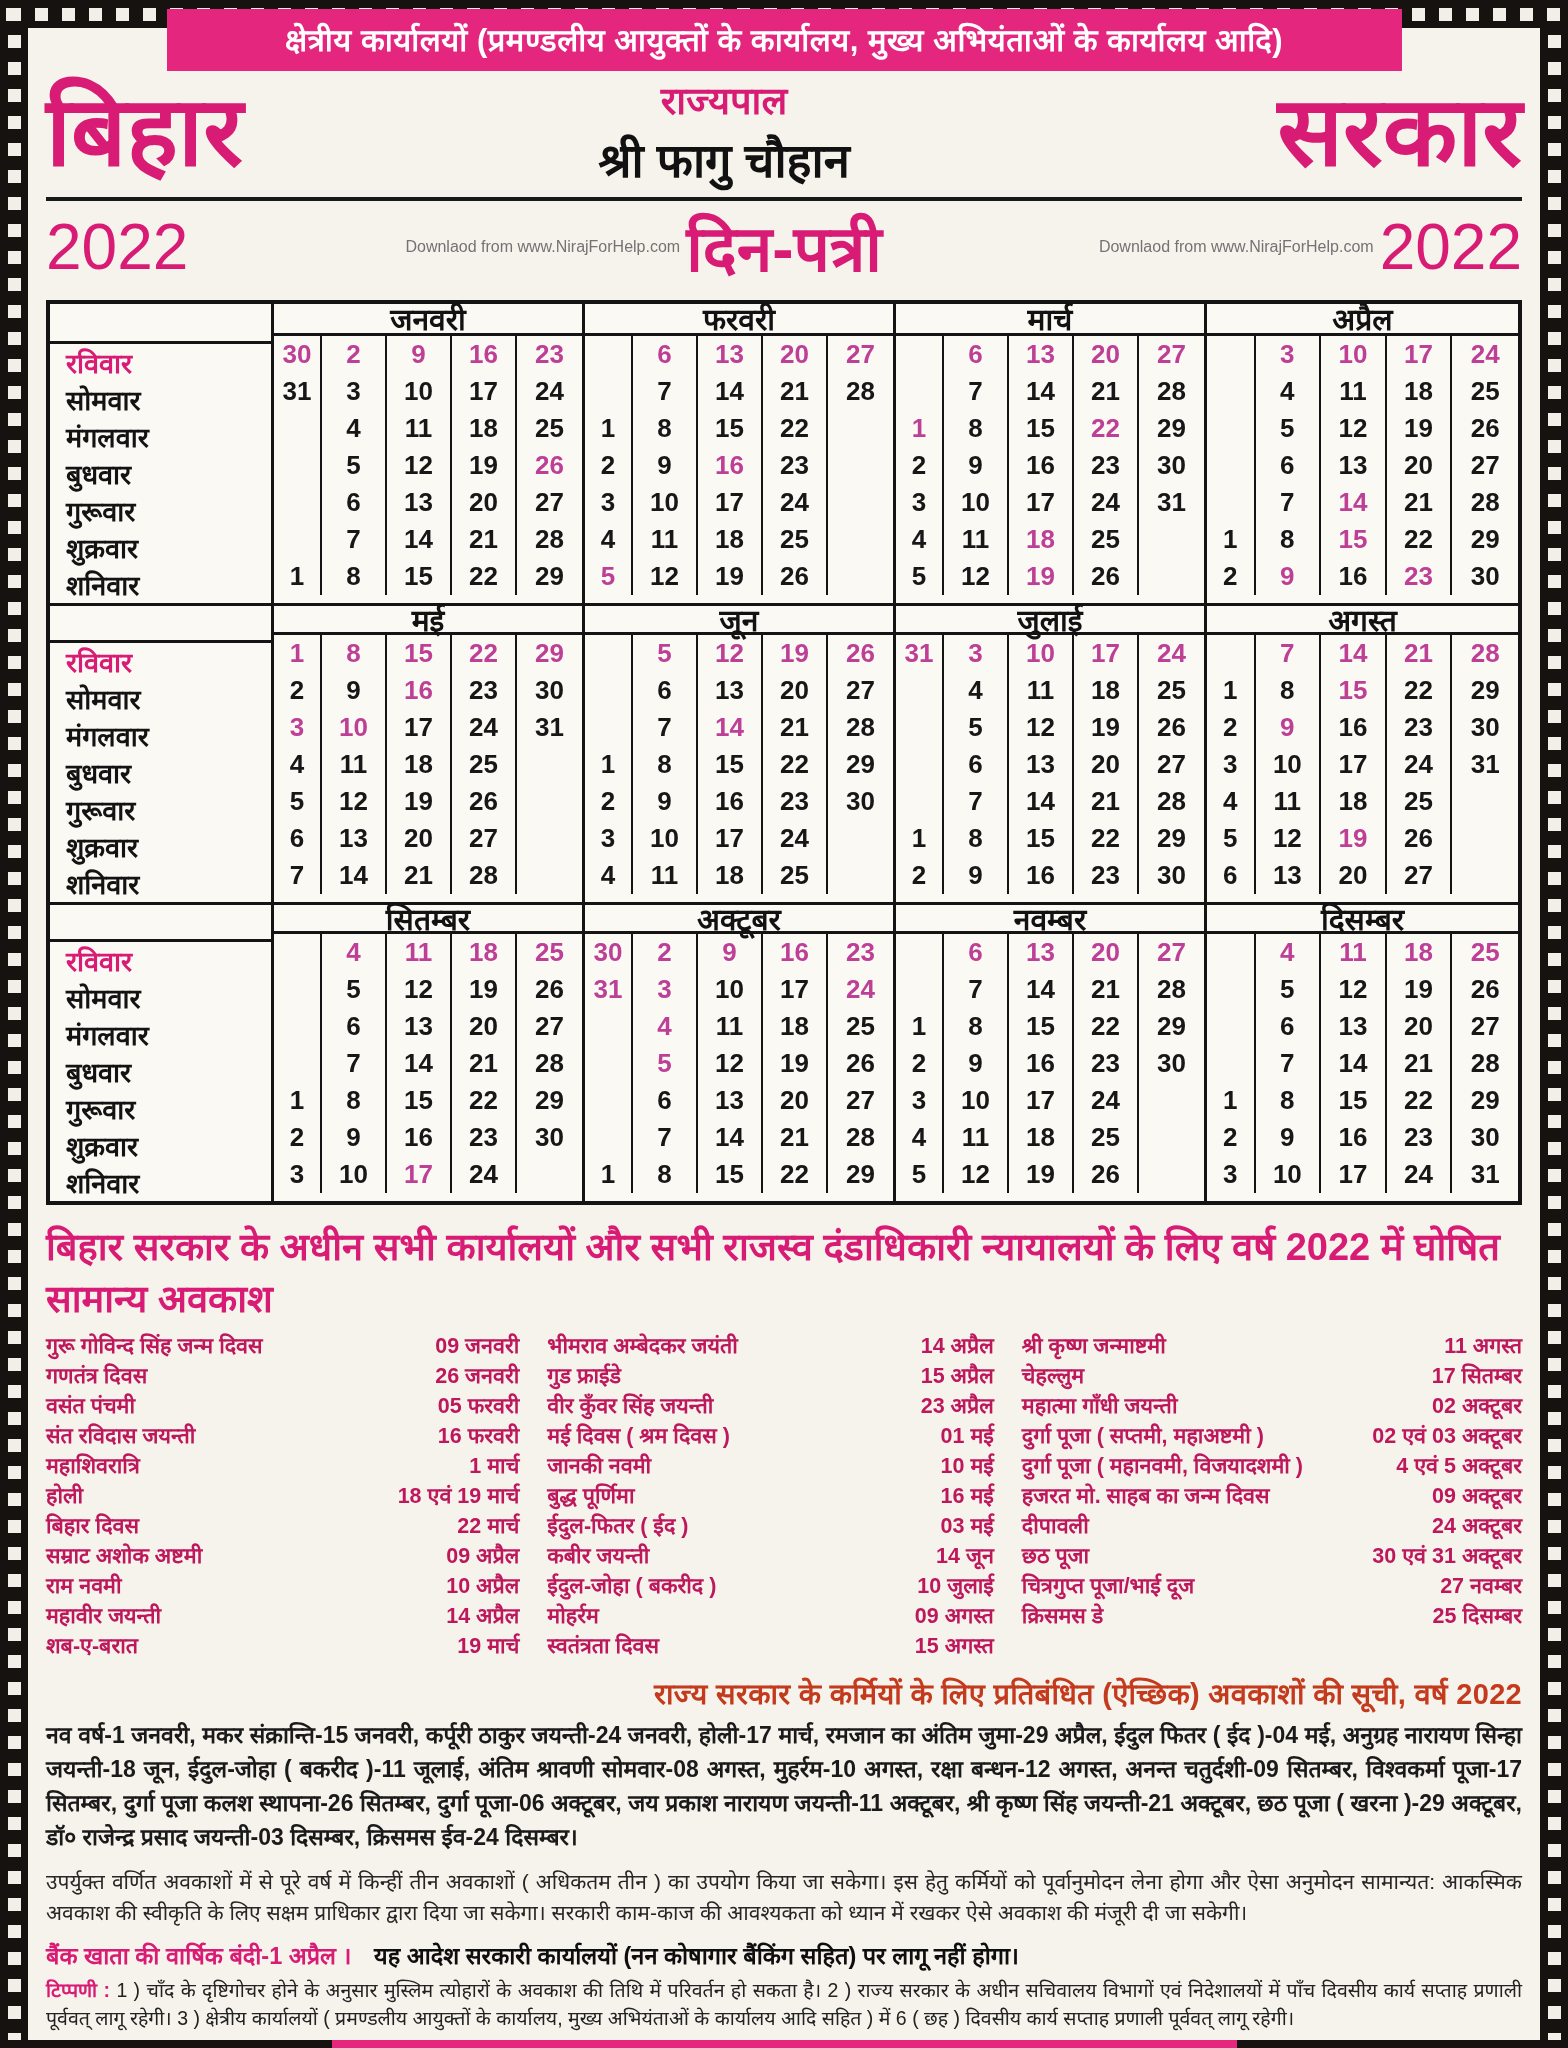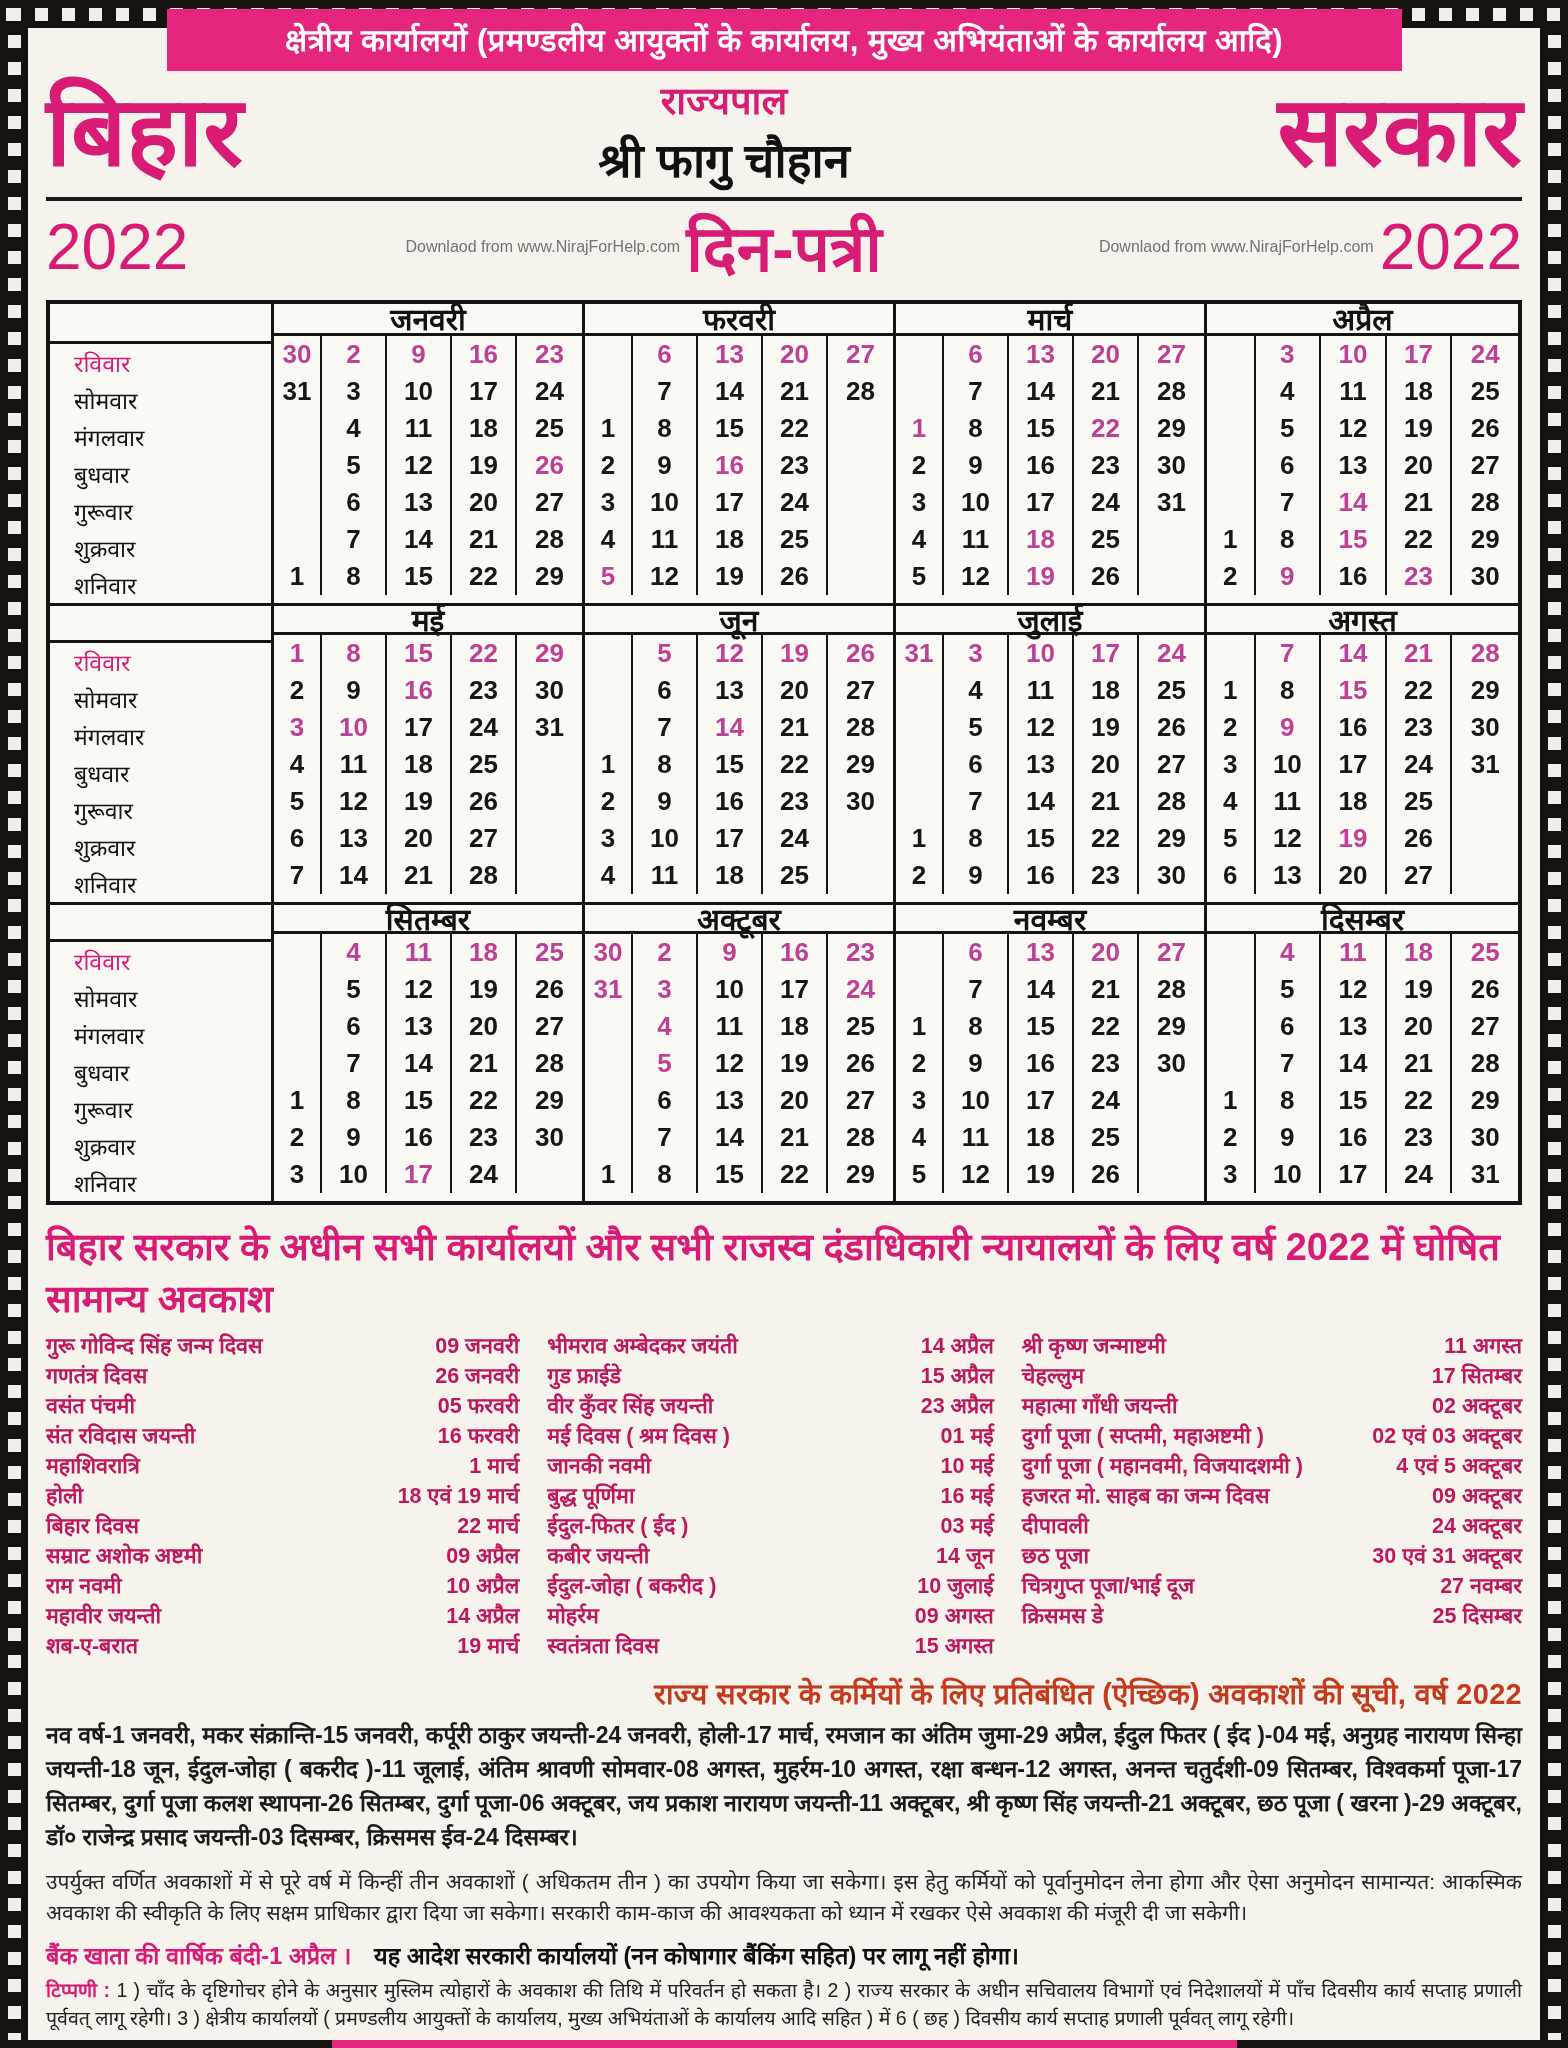--- a/index.html
+++ b/index.html
@@ -43,22 +43,22 @@
   .year { font-size:64px; font-weight:normal; color:var(--pink); }
   .patri { font-size:64px; font-weight:bold; color:var(--pink); }
   .wm { color:#737373; font-size:16px; text-align:right; padding:0 6px; white-space:nowrap; }
 
   
   .cal { margin-top:10px; border:4px solid #141414; background:#fbf9f4; }
   .band { display:grid; grid-template-columns:224px repeat(4,1fr); }
   .band + .band .lhead, .band + .band .mhead { border-top:3px solid #141414; }
   .labelcol { border-right:3px solid #141414; display:flex; flex-direction:column; }
   .lhead { height:40px; border-bottom:3px solid #141414; }
-  .wday { height:37px; display:flex; align-items:center; padding-left:24px;
-          font-size:23px; font-weight:normal; color:#131313; }
+  .wday { height:37px; display:flex; align-items:center; padding-left:16px;
+          font-size:27px; font-weight:bold; color:#131313; }
   .wday.sun { color:var(--pink); }
   .month { border-right:3px solid #141414; }
   .month:last-child { border-right:0; }
   .mhead { height:32px; border-bottom:3px solid #141414; display:flex; align-items:center;
            justify-content:center; font-weight:bold; font-size:30px; color:#121212; }
   .mbody { display:grid; grid-template-columns:0.74fr 1fr 1fr 1fr 1fr; }
   .wcol { border-right:2px solid #141414; }
   .wcol:last-child { border-right:0; }
   .dcell { height:37px; display:flex; align-items:center; justify-content:center;
            font-size:26px; font-weight:bold; color:#171717; }

